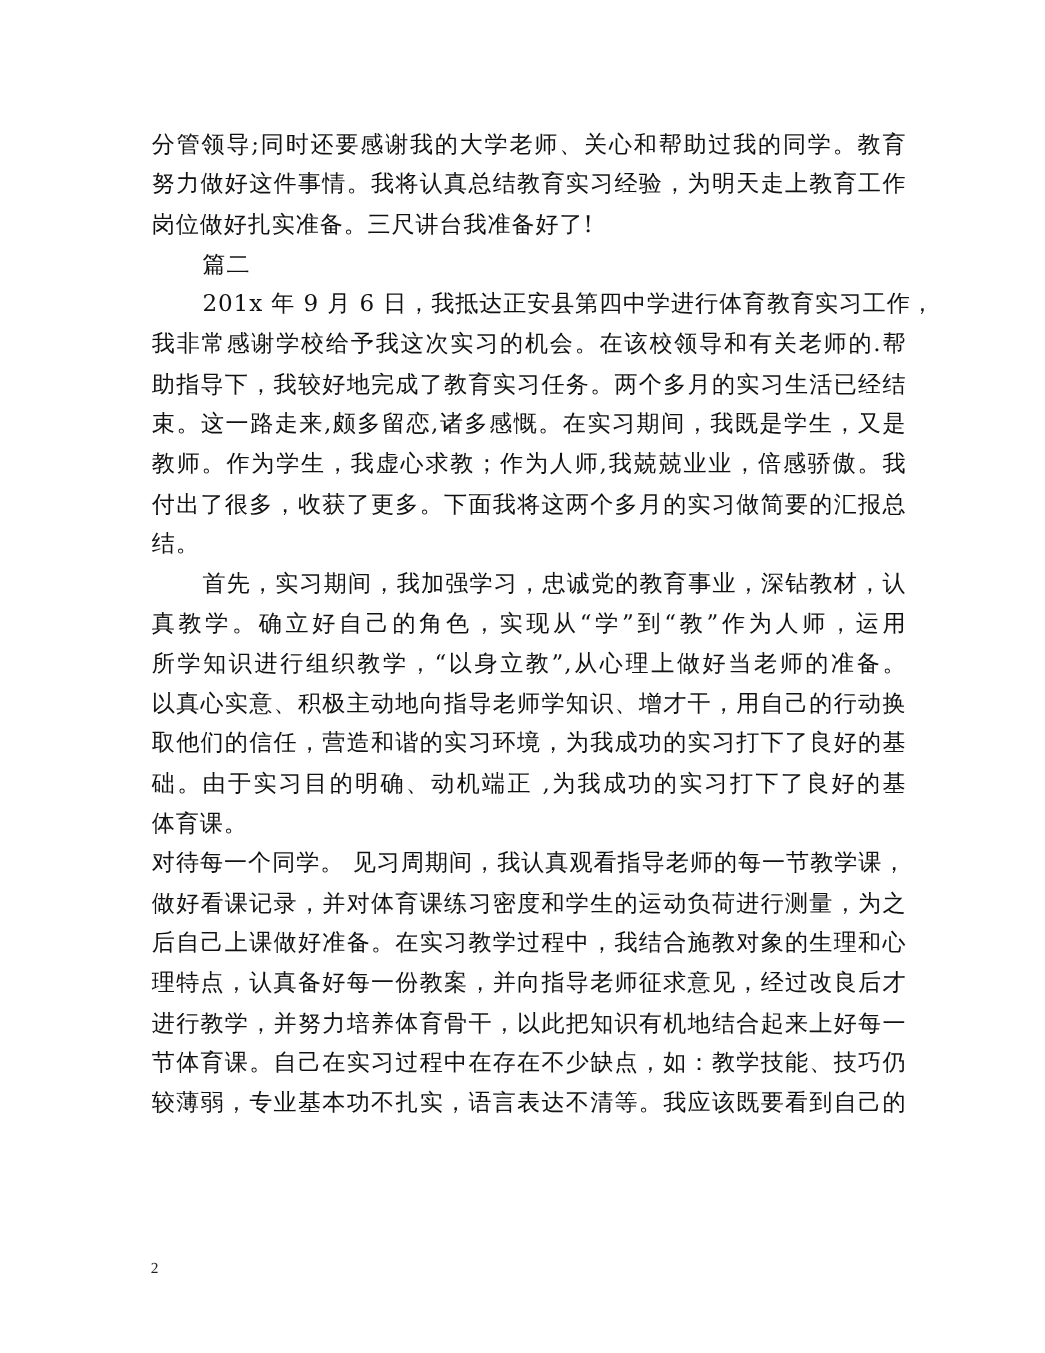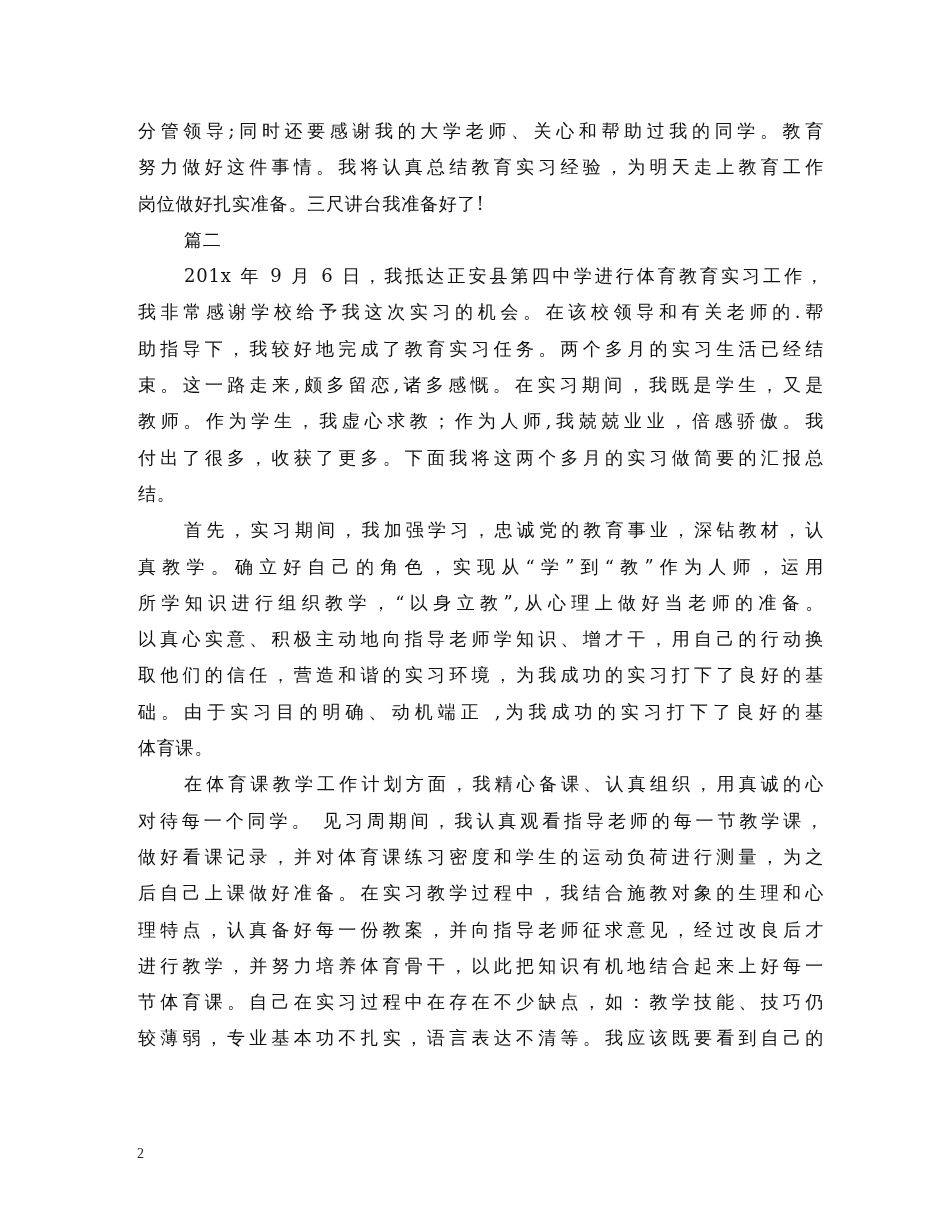--- a/index.html
+++ b/index.html
@@ -17,21 +17,21 @@
     }
     .page {
       position: absolute;
       left: 138px;
       top: 113px;
       width: 686px;
     }
     .line {
       height: 36.3px;
       line-height: 36.3px;
-      font-size: 18px;
+      font-size: 21px;
       white-space: nowrap;
       letter-spacing: 0.8px;
       text-align: justify;
       text-align-last: justify;
     }
     .line.last {
       text-align-last: left;
     }
     .indent {
       padding-left: 46px;
@@ -60,21 +60,20 @@
   <div class="line">教师。作为学生，我虚心求教；作为人师,我兢兢业业，倍感骄傲。我</div>
   <div class="line">付出了很多，收获了更多。下面我将这两个多月的实习做简要的汇报总</div>
   <div class="line last">结。</div>
   <div class="line indent">首先，实习期间，我加强学习，忠诚党的教育事业，深钻教材，认</div>
   <div class="line">真教学。确立好自己的角色，实现从“学”到“教”作为人师，运用</div>
   <div class="line">所学知识进行组织教学，“以身立教”,从心理上做好当老师的准备。</div>
   <div class="line">以真心实意、积极主动地向指导老师学知识、增才干，用自己的行动换</div>
   <div class="line">取他们的信任，营造和谐的实习环境，为我成功的实习打下了良好的基</div>
   <div class="line">础。由于实习目的明确、动机端正 ,为我成功的实习打下了良好的基</div>
   <div class="line last">体育课。</div>
-  <div class="line indent">在体育课教学工作计划方面，我精心备课、认真组织，用真诚的心</div>
   <div class="line">对待每一个同学。 见习周期间，我认真观看指导老师的每一节教学课，</div>
   <div class="line">做好看课记录，并对体育课练习密度和学生的运动负荷进行测量，为之</div>
   <div class="line">后自己上课做好准备。在实习教学过程中，我结合施教对象的生理和心</div>
   <div class="line">理特点，认真备好每一份教案，并向指导老师征求意见，经过改良后才</div>
   <div class="line">进行教学，并努力培养体育骨干，以此把知识有机地结合起来上好每一</div>
   <div class="line">节体育课。自己在实习过程中在存在不少缺点，如：教学技能、技巧仍</div>
   <div class="line">较薄弱，专业基本功不扎实，语言表达不清等。我应该既要看到自己的</div>
 </div>
 
 <div class="page-number">2</div>

